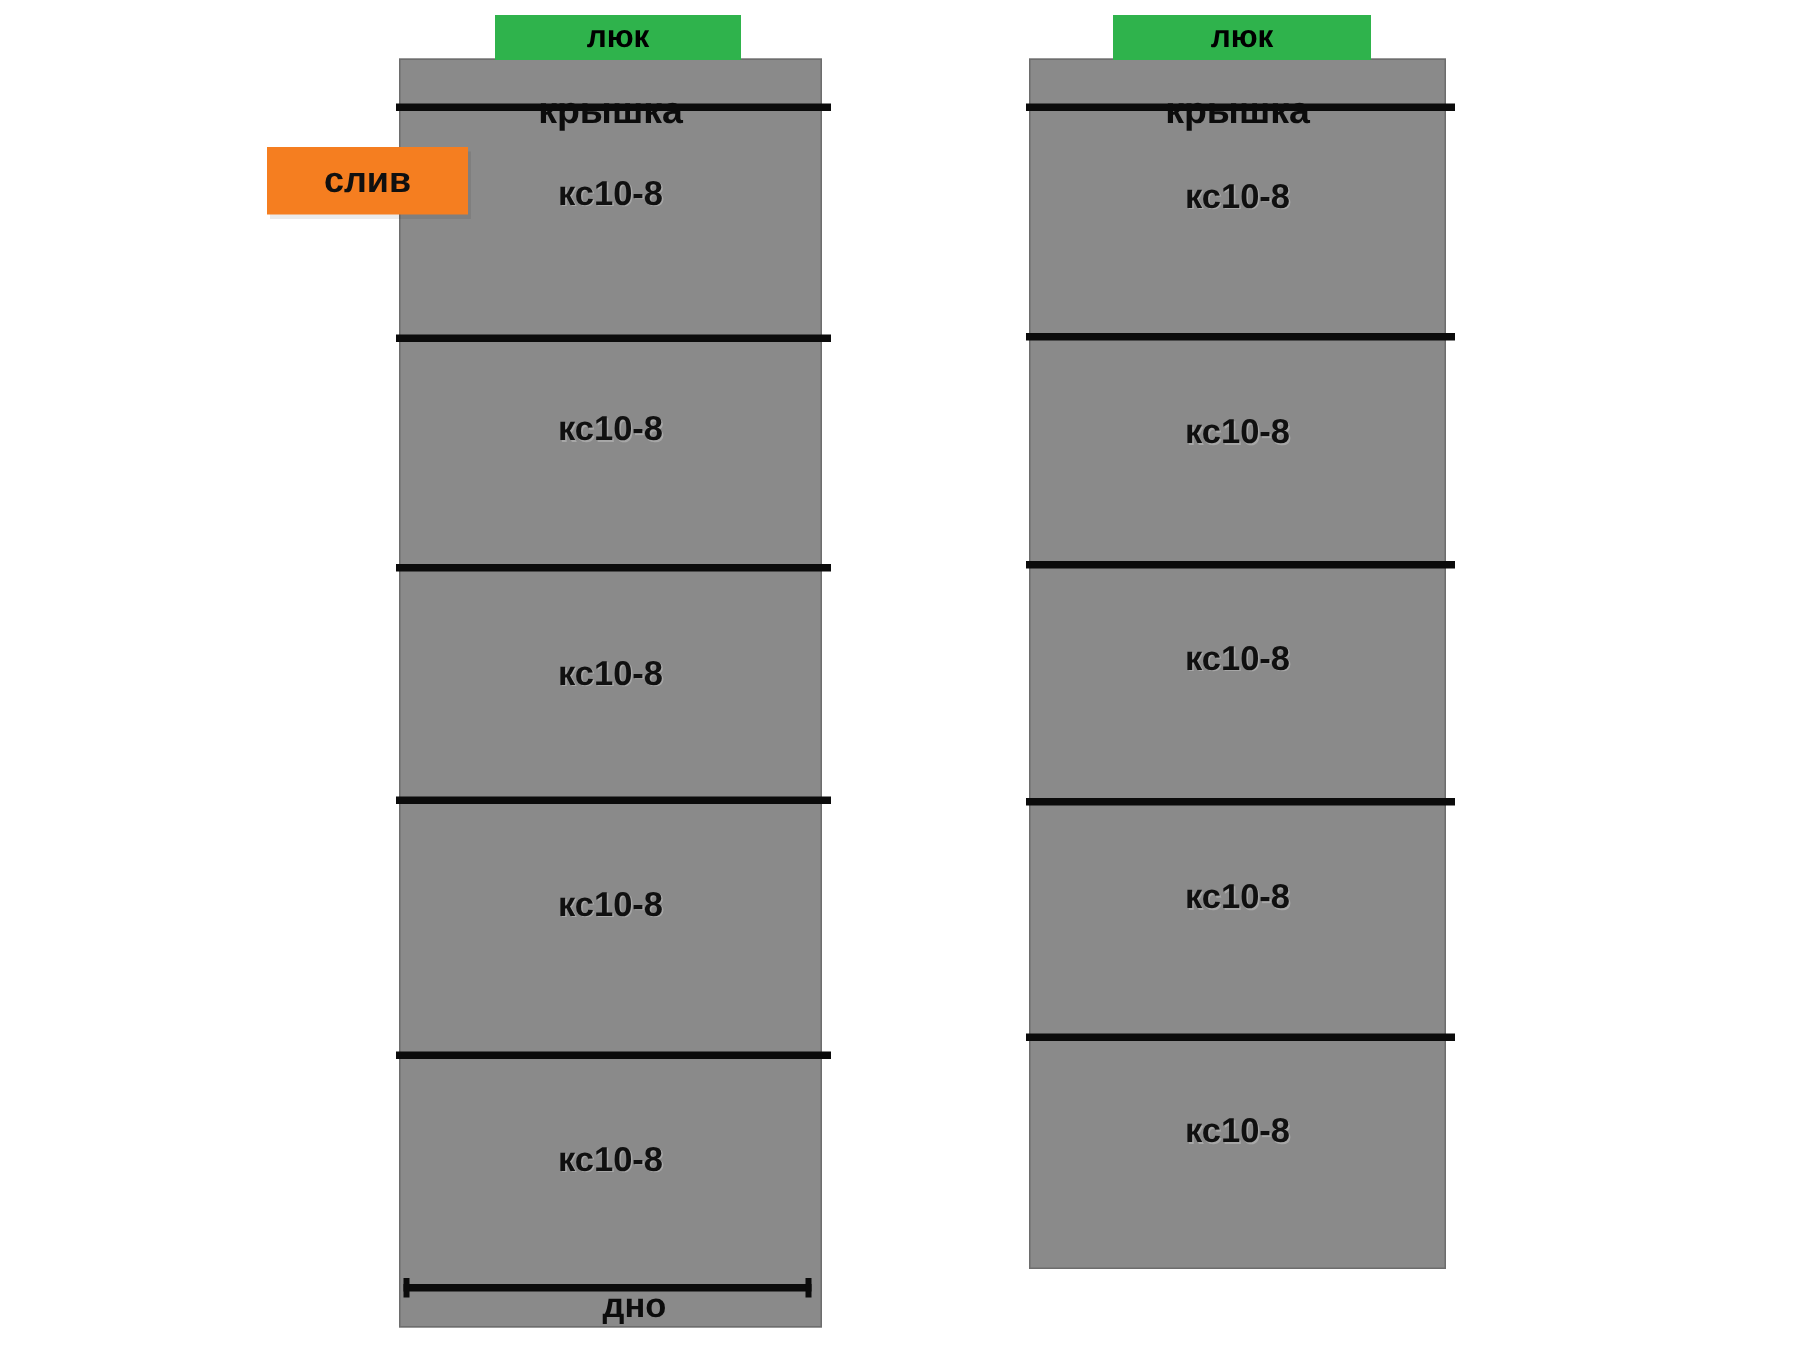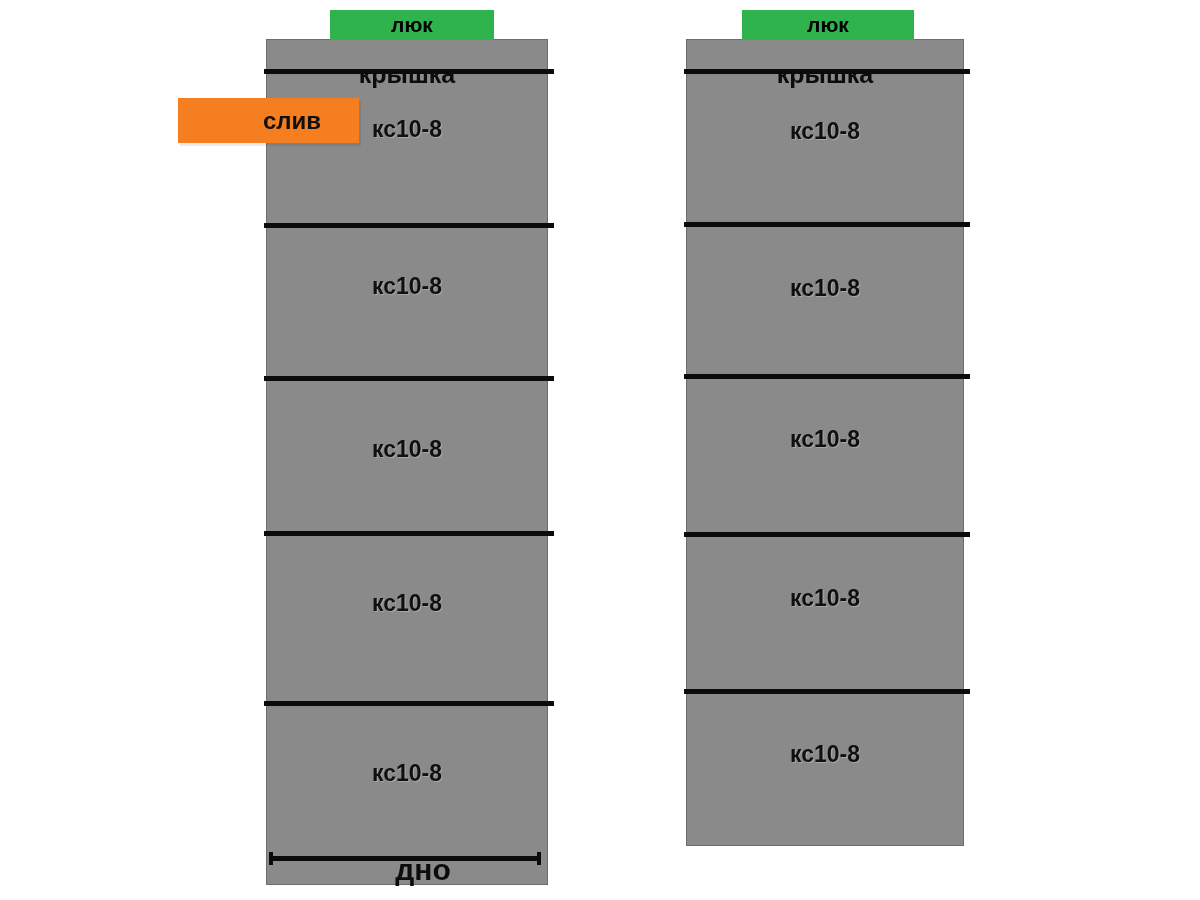--- a/index.html
+++ b/index.html
@@ -20,21 +20,20 @@
   .hatch{
     position:absolute;background:var(--hatch-green);z-index:2;
     display:flex;align-items:center;justify-content:center;
     font-weight:bold;font-size:21px;color:#000000;
   }
   .pipe-label{
     position:absolute;background:var(--pipe-orange);z-index:3;
     display:flex;align-items:center;justify-content:center;
     font-weight:bold;font-size:24px;color:#101010;
     box-shadow:2px 3px 0 rgba(0,0,0,0.08);
-    padding-left:47px;
   }
   .cover-text{
     position:absolute;top:0;left:0;right:0;height:29px;
     display:flex;align-items:center;justify-content:center;
     font-weight:bold;font-size:25px;color:#0c0c0c;margin-top:20px;
   }
   .hline{
     position:absolute;left:-3px;right:-7px;height:5px;
     background:var(--line-black);
   }
@@ -46,21 +45,21 @@
     content:"";position:absolute;right:0;top:-4px;width:4px;height:13px;background:var(--line-black);
   }
   .ring-label{
     position:absolute;left:50%;transform:translate(-50%,-50%);
     font-weight:bold;font-size:23px;color:#101010;white-space:nowrap;
     text-shadow:1px 1px 0 rgba(255,255,255,0.25);
   }
   .bottom-text{
     position:absolute;left:0;right:0;bottom:1px;height:26px;
     display:flex;align-items:center;justify-content:center;
-    font-weight:bold;font-size:30px;color:#0c0c0c;margin-left:32px;
+    font-weight:bold;font-size:23px;color:#0c0c0c;margin-left:32px;
   }
 </style>
 </head>
 <body>
 
 <div class="canvas">
 
   <div class="hatch" style="left:330px;top:10px;width:164px;height:30px">люк</div>
   <div class="hatch" style="left:742px;top:10px;width:172px;height:30px">люк</div>
 

